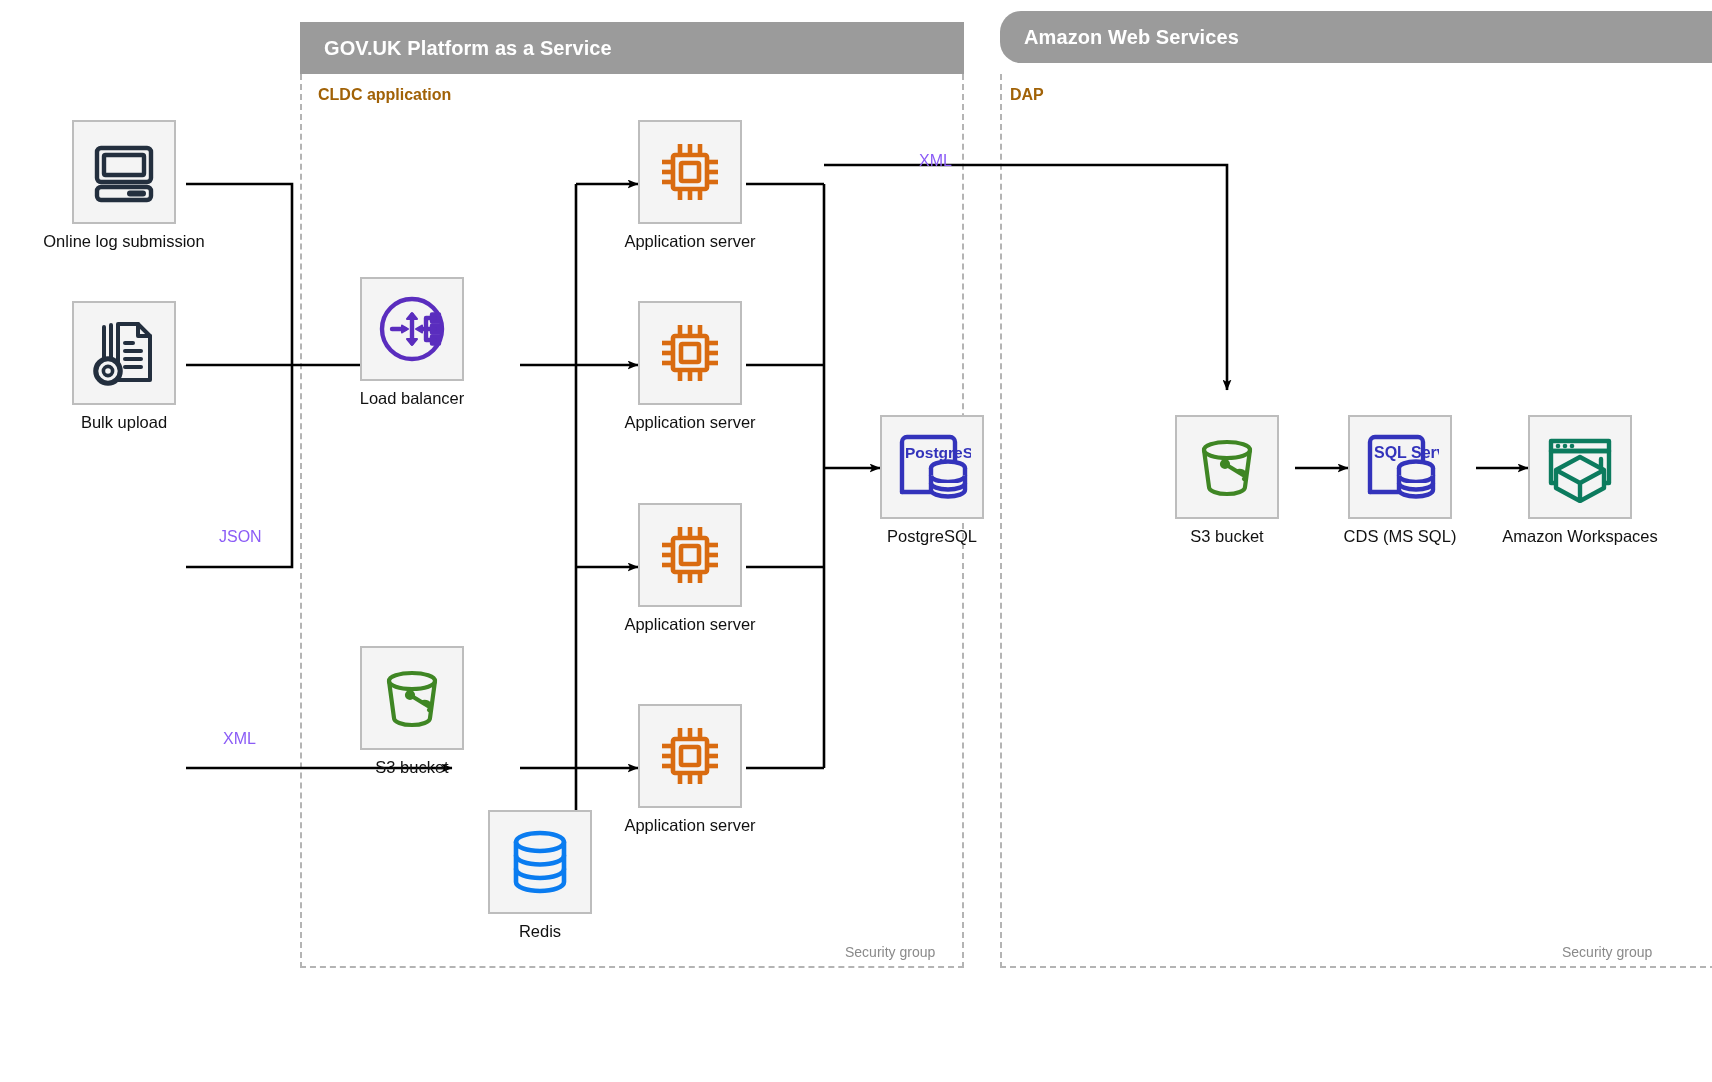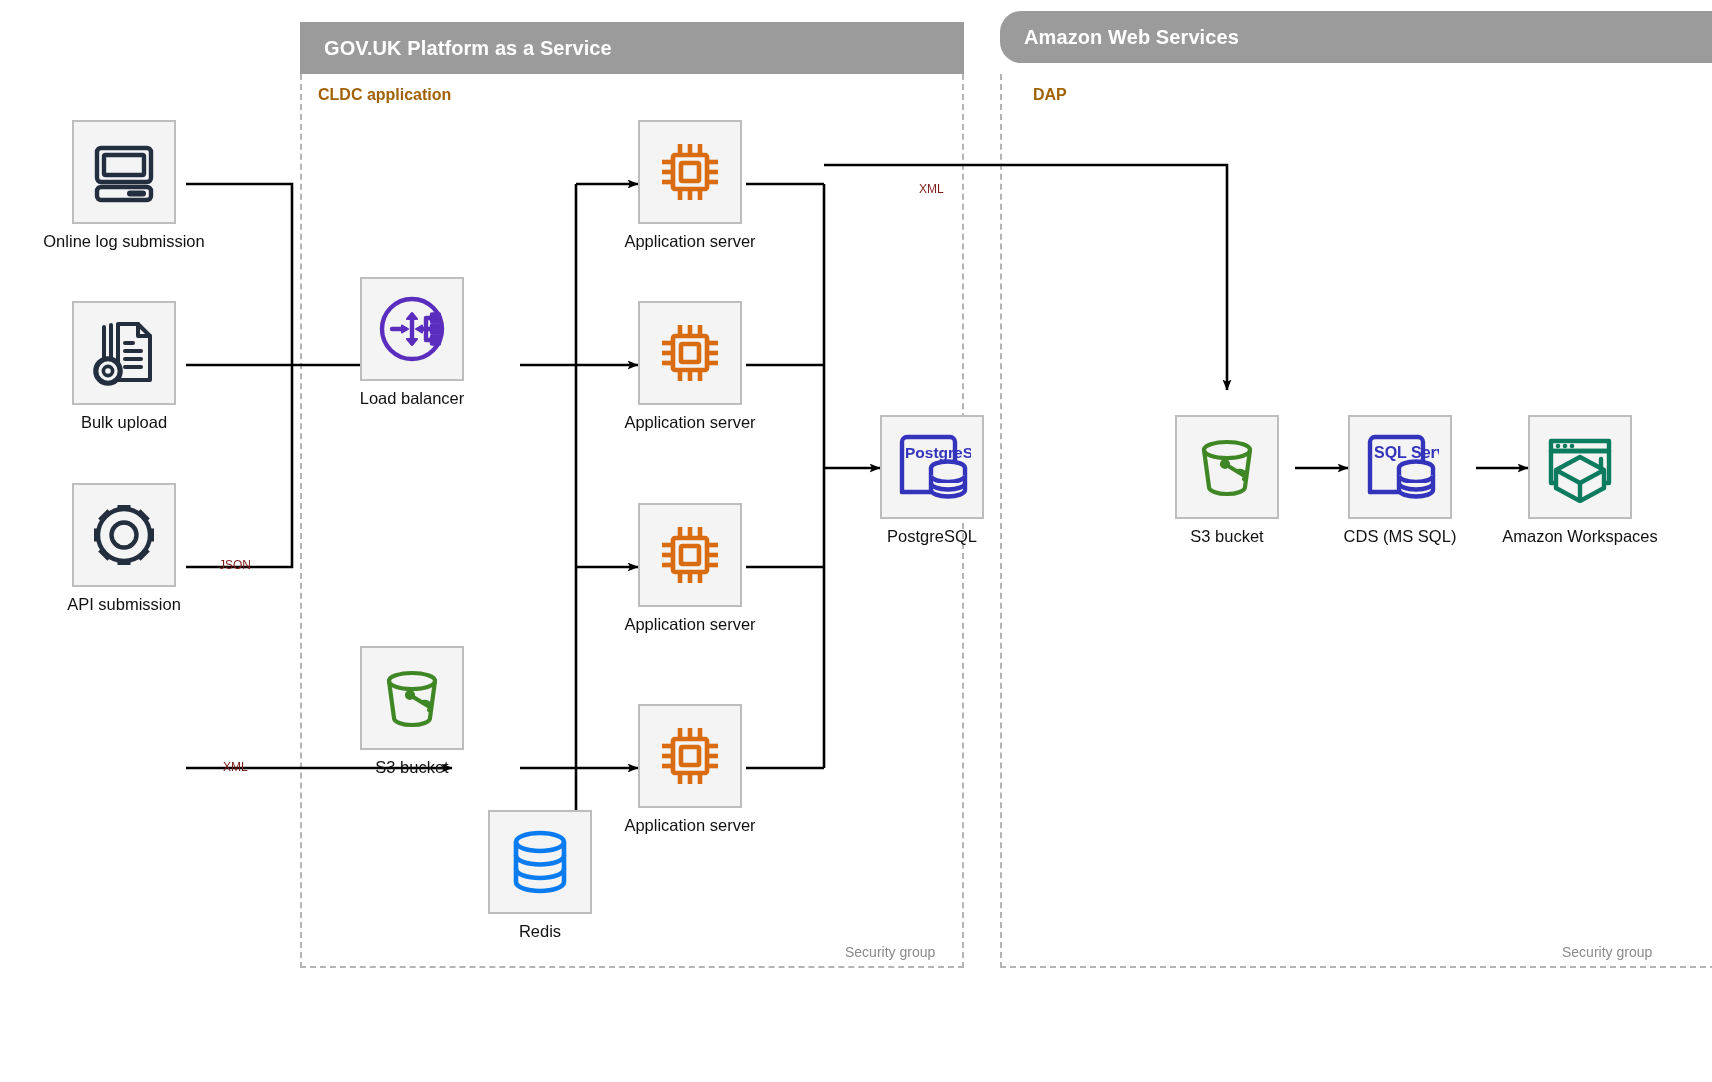--- a/index.html
+++ b/index.html
@@ -66,43 +66,42 @@
     transform: translateX(-50%);
     white-space: nowrap;
     font-size: 16.5px;
     color: #111111;
   }
 
   
   #wires { position: absolute; inset: 0; pointer-events: none; }
   .edge-label {
     position: absolute;
-    font-size: 12px;
-    color: #7f1d1d;
+    font-size: 16px;
+    color: #8b5cf6;
     white-space: nowrap;
-    margin-top: 30px;
   }
 </style>
 </head>
 <body>
 
 <div id="stage">
 
   <div class="group-header" style="left:300px; top:22px; width:664px; height:52px;">
     <span>GOV.UK Platform as a Service</span>
   </div>
   <div class="group-body" style="left:300px; top:74px; width:664px; height:894px;"></div>
   <div class="group-sublabel" style="left:318px; top:86px;">CLDC application</div>
   <div class="security-group-label" style="left:845px; top:944px;">Security group</div>
 
   <div class="group-header" style="left:1000px; top:11px; width:772px; height:52px;border-radius:21px;">
     <span>Amazon Web Services</span>
   </div>
   <div class="group-body" style="left:1000px; top:74px; width:726px; height:894px;"></div>
-  <div class="group-sublabel" style="left:1033px; top:86px;">DAP</div>
+  <div class="group-sublabel" style="left:1010px; top:86px;">DAP</div>
   <div class="security-group-label" style="left:1562px; top:944px;">Security group</div>
 
   <svg id="wires" width="1712" height="1082" viewBox="0 0 1712 1082">
     <defs>
       <marker id="arrow" markerWidth="11" markerHeight="9" refX="10.5" refY="4.5" orient="auto" markerUnits="userSpaceOnUse">
         <path d="M0,0 L11,4.5 L0,9 L2.6,4.5 Z" fill="#000000"></path>
       </marker>
     </defs>
     <g stroke="#000000" stroke-width="2.6" fill="none">
 
@@ -173,33 +172,20 @@
           <circle cx="20" cy="54" r="13" fill="#f4f4f4"></circle>
           <path d="M20,43 L20,65 M9,54 L31,54 M12.2,46.2 L27.8,61.8 M12.2,61.8 L27.8,46.2" stroke-width="6"></path>
           <circle cx="20" cy="54" r="11.5" fill="#f4f4f4"></circle>
           <circle cx="20" cy="54" r="4.6"></circle>
         </g>
       </svg>
     </div>
     <div class="node-label">Bulk upload</div>
   </div>
 
-  <div class="node" style="left:72px; top:483px;">
-    <div class="node-box">
-      <svg width="72" height="72" viewBox="0 0 72 72">
-        <g fill="none" stroke="#232F3E" stroke-width="4.4" stroke-linejoin="round">
-          <path d="M36,6 L36,66 M6,36 L66,36 M14.8,14.8 L57.2,57.2 M14.8,57.2 L57.2,14.8" stroke-width="13"></path>
-          <circle cx="36" cy="36" r="26" fill="#f4f4f4" stroke="#f4f4f4" stroke-width="0"></circle>
-          <circle cx="36" cy="36" r="26"></circle>
-          <circle cx="36" cy="36" r="12.5"></circle>
-        </g>
-      </svg>
-    </div>
-    <div class="node-label">API submission</div>
-  </div>
 
 
   <div class="node" style="left:360px; top:277px;">
     <div class="node-box">
       <svg width="76" height="76" viewBox="0 0 76 76">
         <g fill="none" stroke="#5A2DBE" stroke-width="4.4" stroke-linejoin="round" stroke-linecap="round">
           <circle cx="38" cy="38" r="30"></circle>
           <line x1="38" y1="24" x2="38" y2="52"></line>
           <path d="M33,28 L38,22 L43,28 Z" fill="#5A2DBE" stroke-width="2"></path>
           <path d="M33,48 L38,54 L43,48 Z" fill="#5A2DBE" stroke-width="2"></path>

